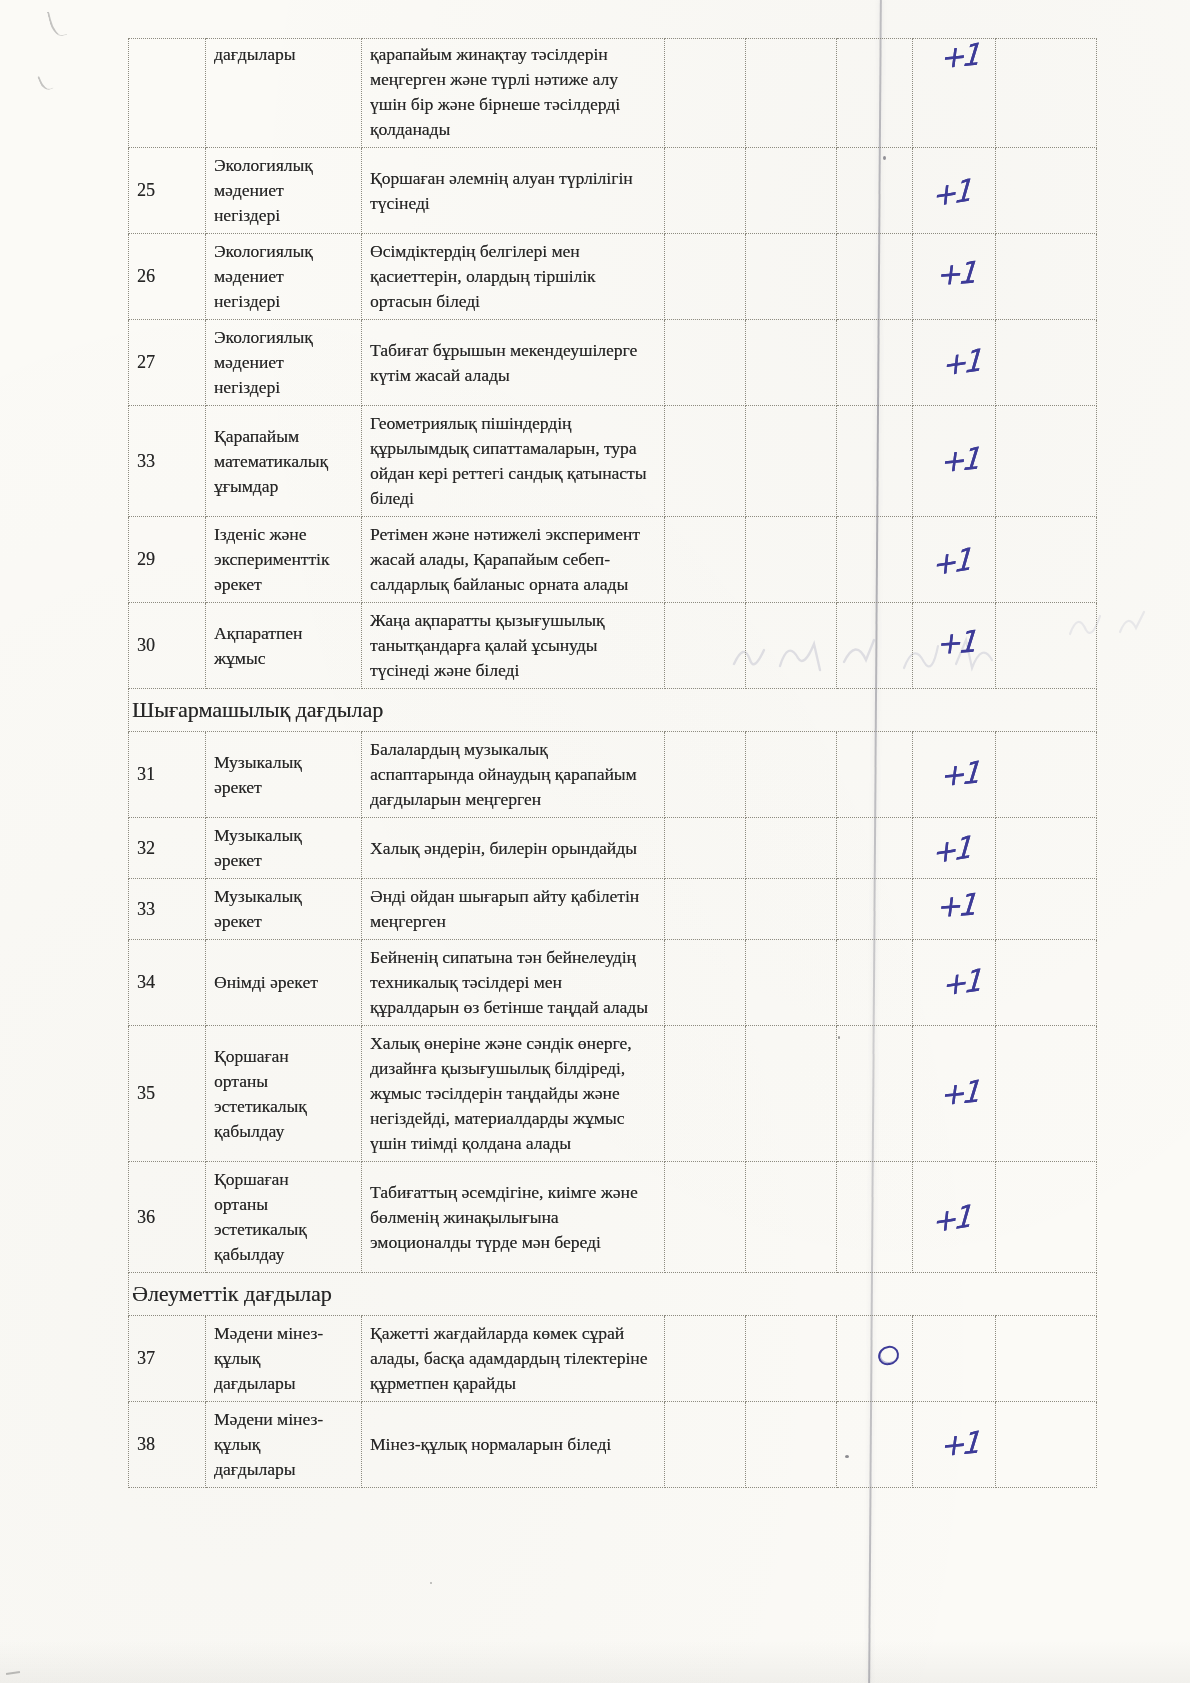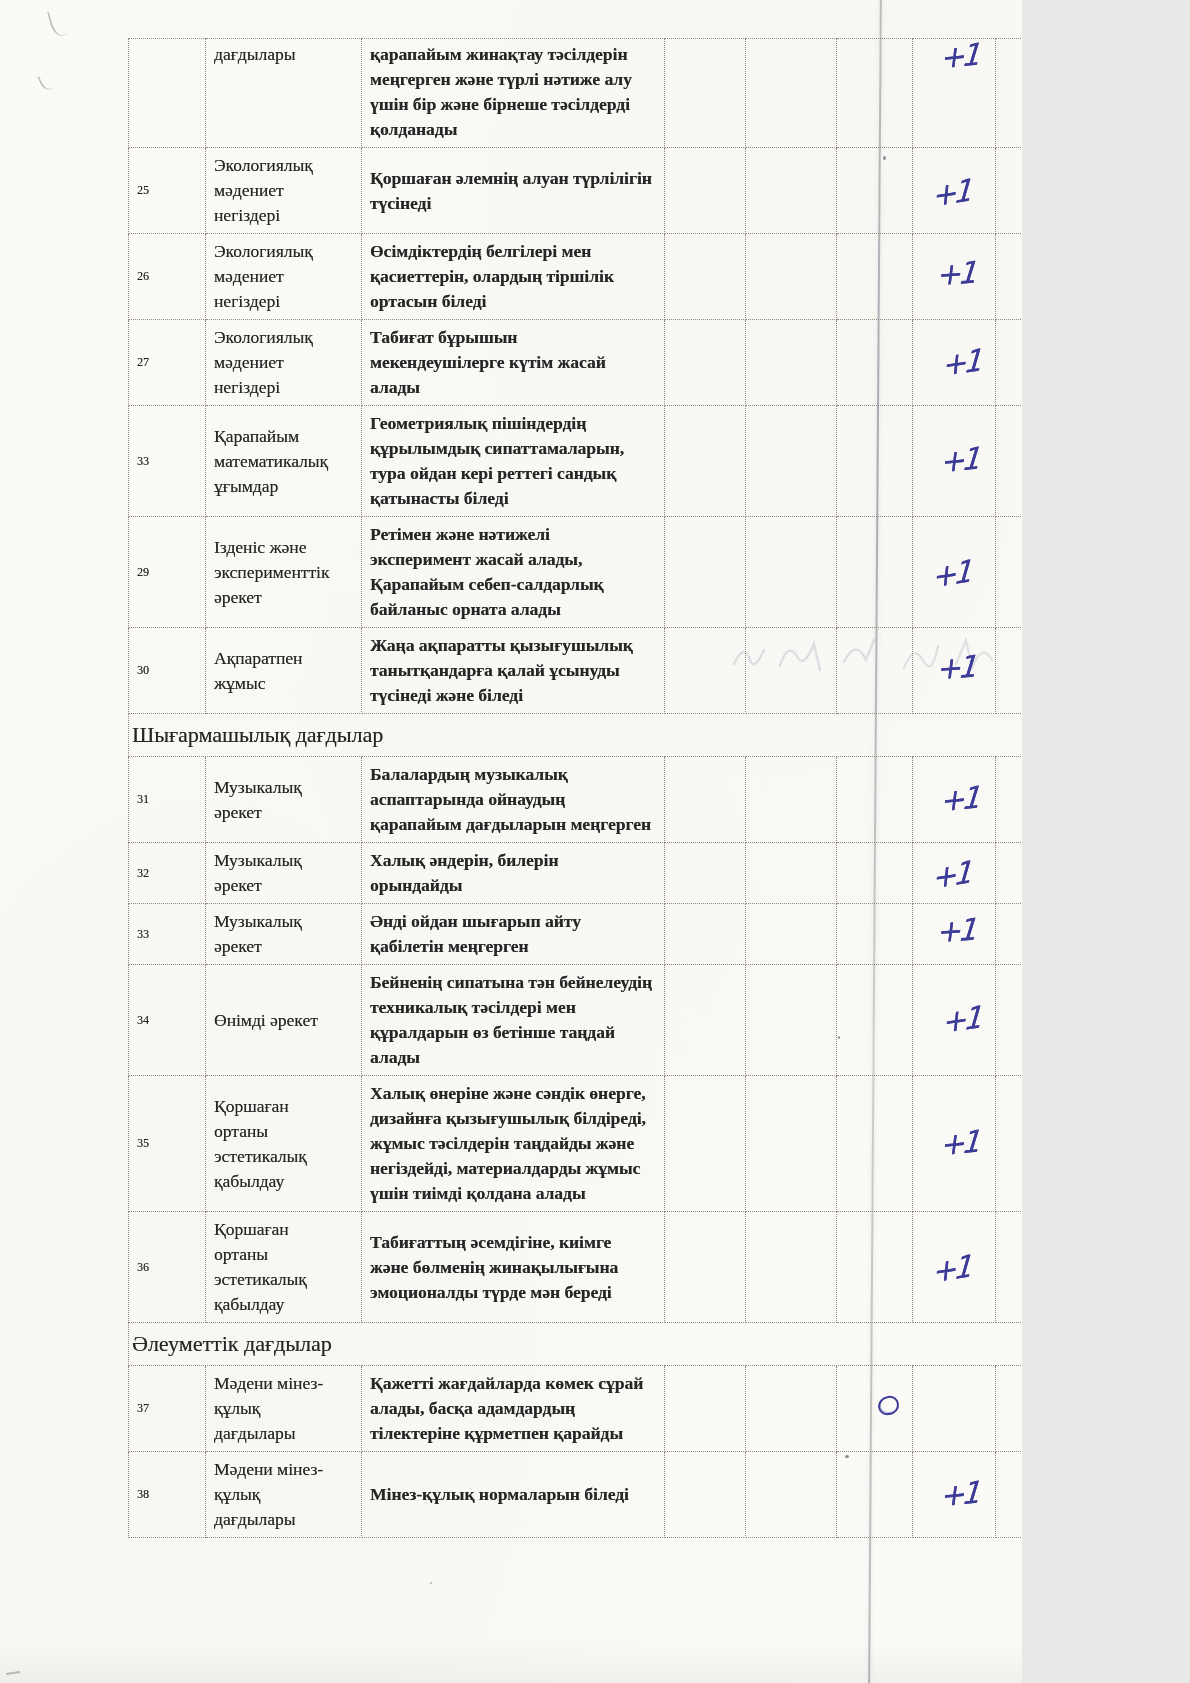--- a/index.html
+++ b/index.html
@@ -1,17 +1,17 @@
 <!DOCTYPE html>
 <html><head>
 <meta charset="utf-8">
 <style>
   html,body { margin:0; padding:0; background:#e8e8e6; }
   .page {
-    position:relative; width:1022px; height:1683px; overflow:hidden;
+    position:relative; width:1190px; height:1683px; overflow:hidden;
     background:
       radial-gradient(ellipse at 75% 15%, rgba(60,60,70,0.02), transparent 55%),
       radial-gradient(ellipse at 20% 80%, rgba(60,60,50,0.02), transparent 60%),
       linear-gradient(to bottom, #fbfaf6 97.5%, #f1f0ec 100%),
       #fbfaf6;
     font-family:"Liberation Serif","DejaVu Serif",serif;
     color:#262626;
   }
   
   table.assessment {
@@ -26,23 +26,23 @@
   col.w-c3 { width:76px; }
   col.w-c4 { width:83px; }
   col.w-c5 { width:101px; }
   td {
     border:1px dotted #8d8b80;
     vertical-align:middle;
     font-size:17.5px; line-height:25px;
     text-shadow:0.2px 0.2px 0 rgba(20,20,20,0.55);
     overflow:hidden;
   }
-  td.num         { padding:4px 2px 4px 8px; font-size:12px; }
+  td.num         { padding:4px 2px 4px 8px; font-size:18px; }
   td.category    { padding:5px 26px 5px 8px; }
-  td.description { padding:5px 10px 5px 8px;font-weight:bold; }
+  td.description { padding:5px 10px 5px 8px; }
   td.score       { text-align:center; padding:2px; }
   td.section     { font-size:22px; padding:8px 4px 9px 3px; }
   tr.cont-row td { vertical-align:top; }
   tr.cont-row td.category,
   tr.cont-row td.description { padding-top:3px; }
   
   .mark.plus {
     display:inline-block;
     font-family:"DejaVu Sans",sans-serif;
     font-style:italic; font-weight:400;

